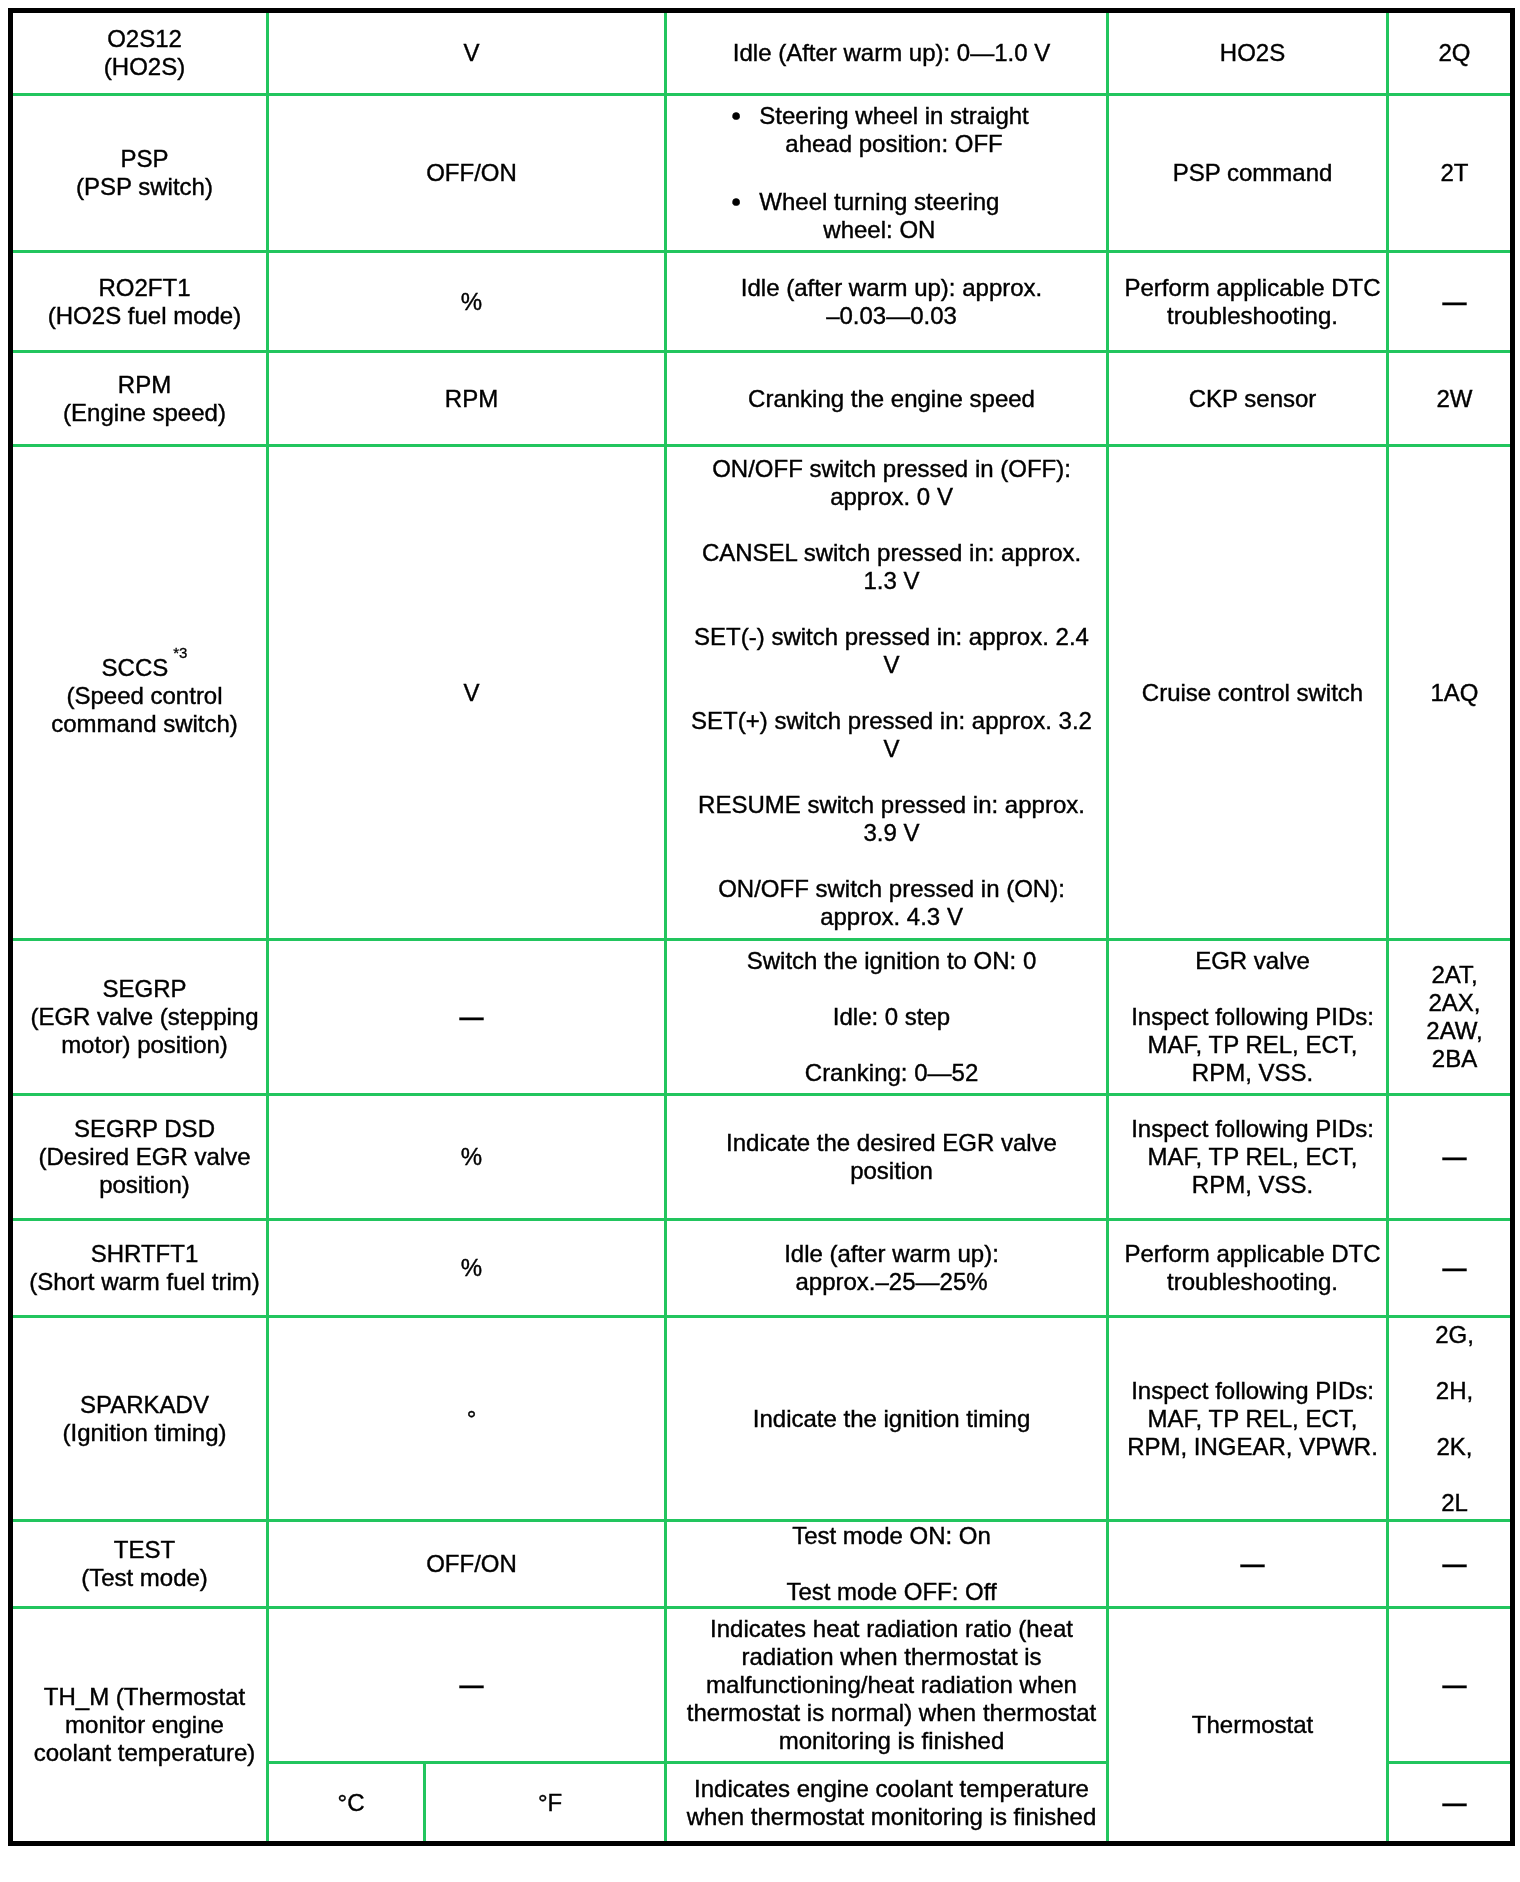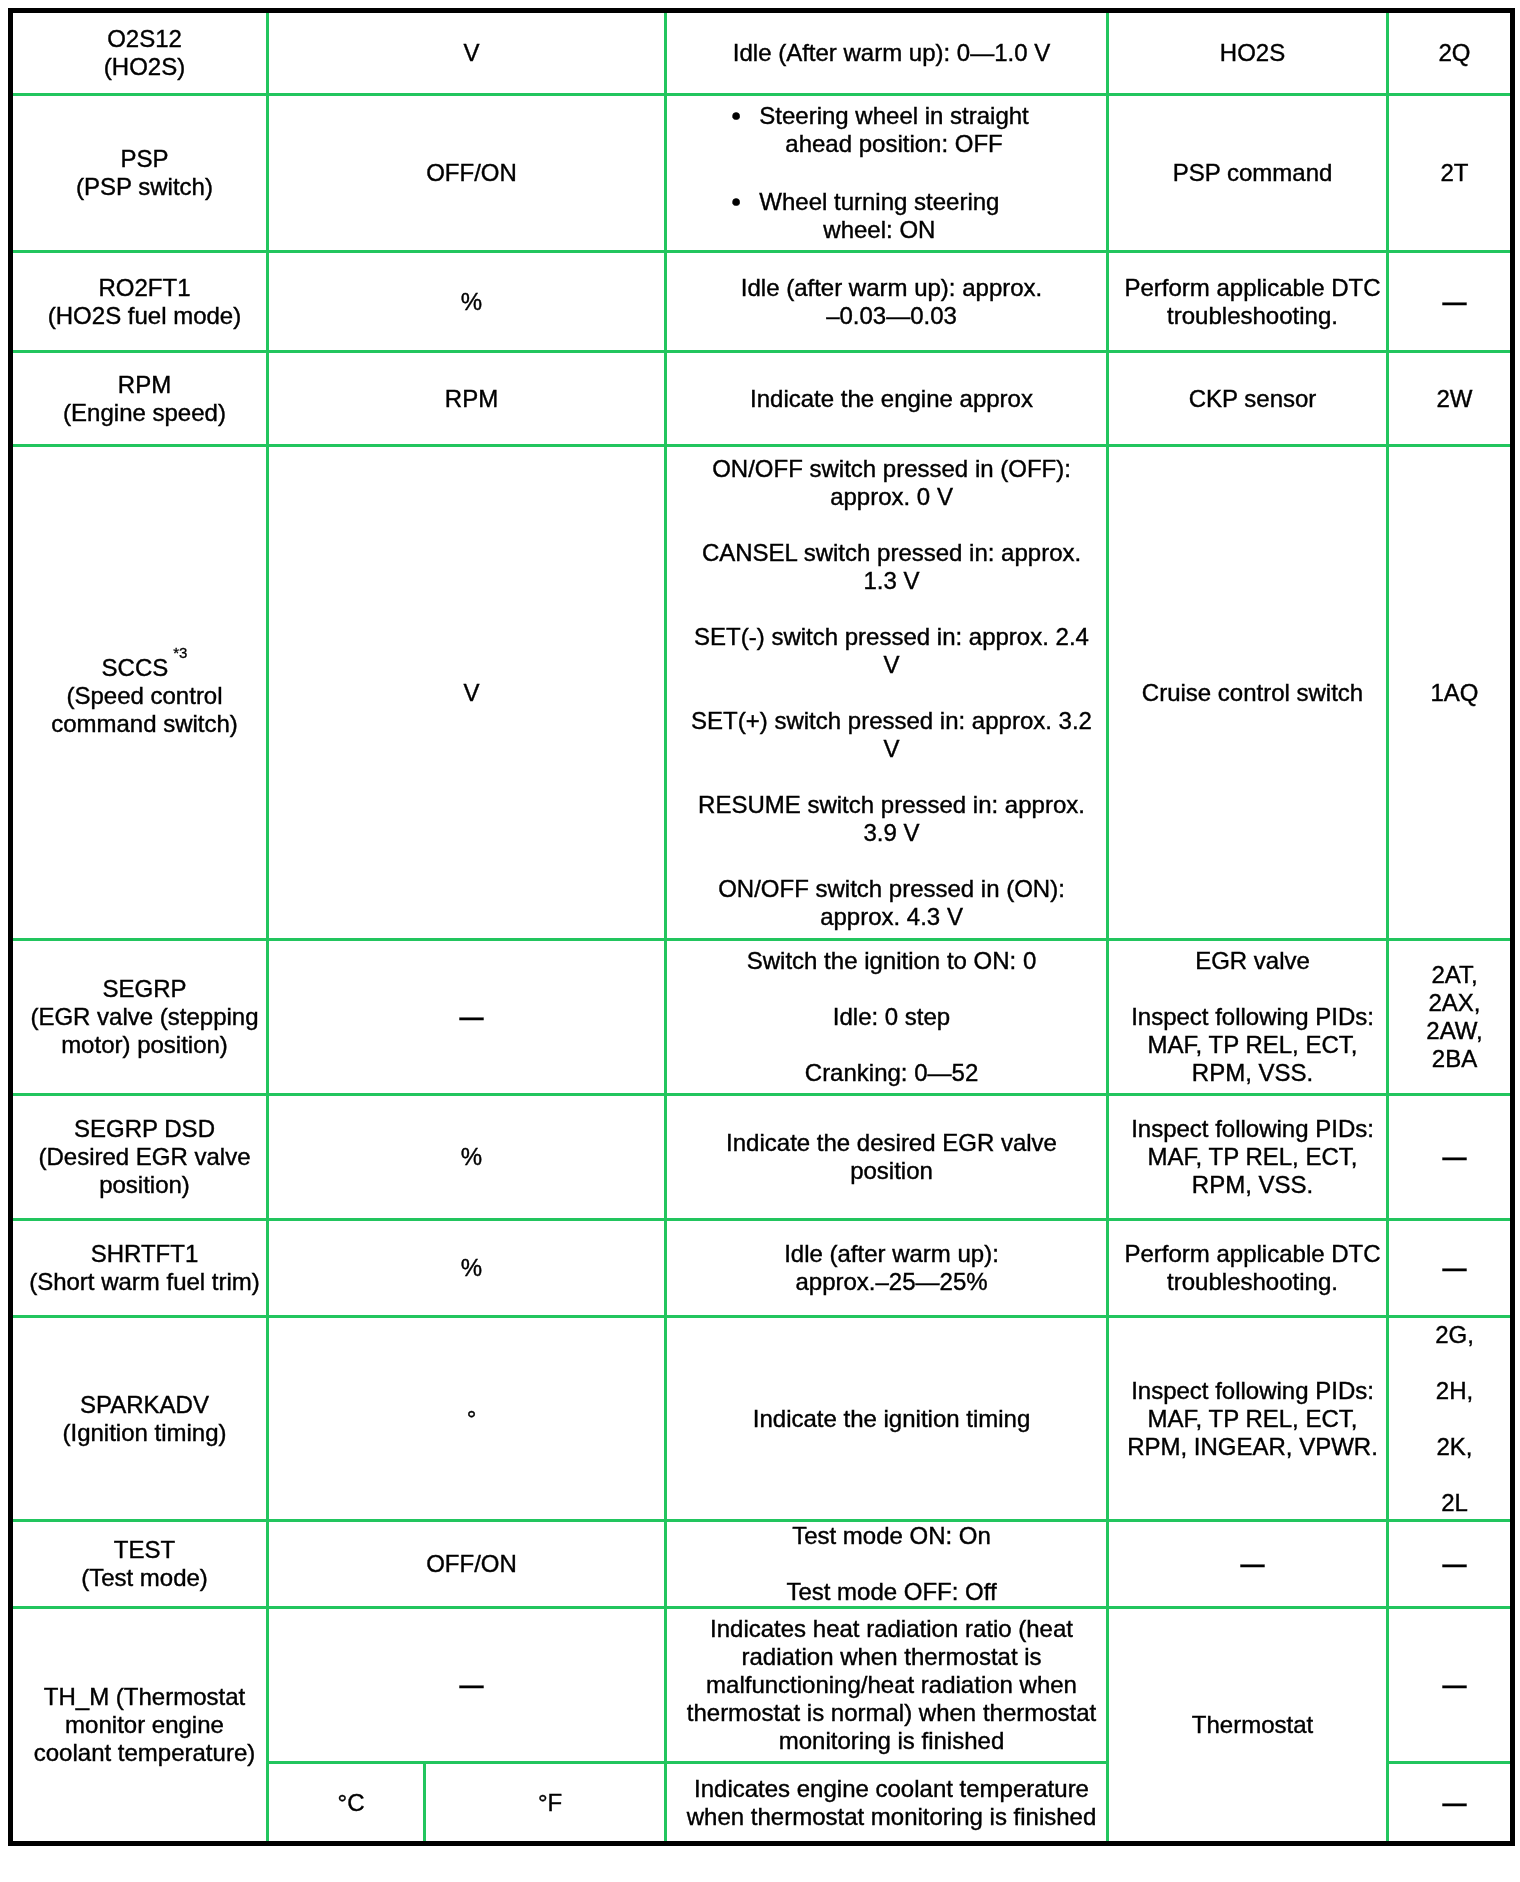--- a/index.html
+++ b/index.html
@@ -112,21 +112,21 @@
 
     <tr style="height:94px">
       <td>
         <span class="pid-line">RPM</span>
         <span class="ml desc">(Engine speed)</span>
       </td>
       <td colspan="2">
           <span class="ml">RPM</span>
         </td>
       <td>
-          <span class="ml">Indicate the engine approx</span>
+          <span class="ml">Cranking the engine speed</span>
         </td>
       <td>
           <span class="ml">CKP sensor</span>
         </td>
       <td>
           <span class="ml">2W</span>
         </td>
     </tr>
 
     <tr style="height:494px">

